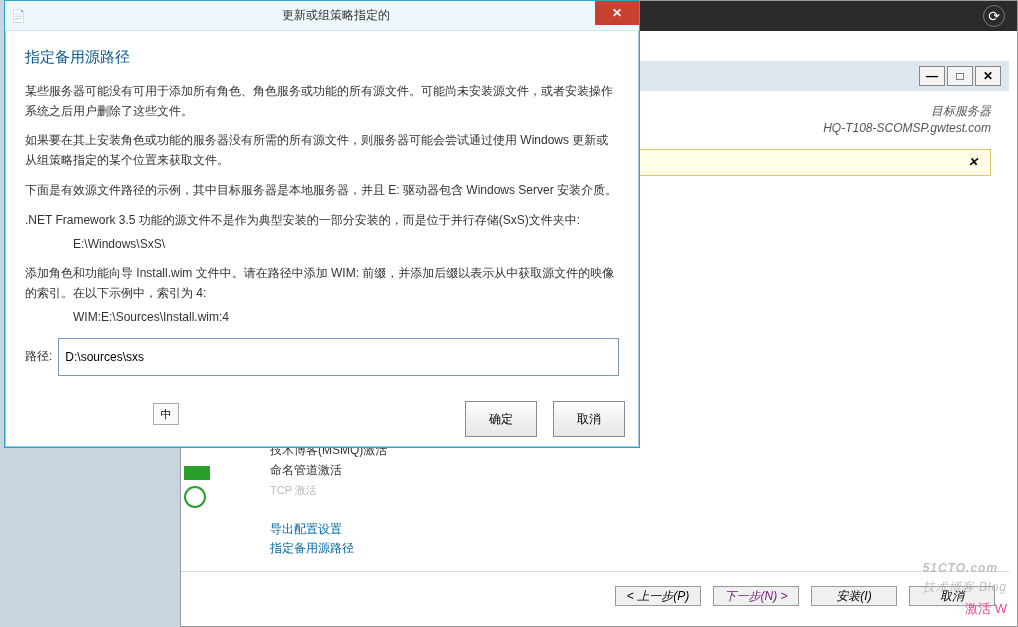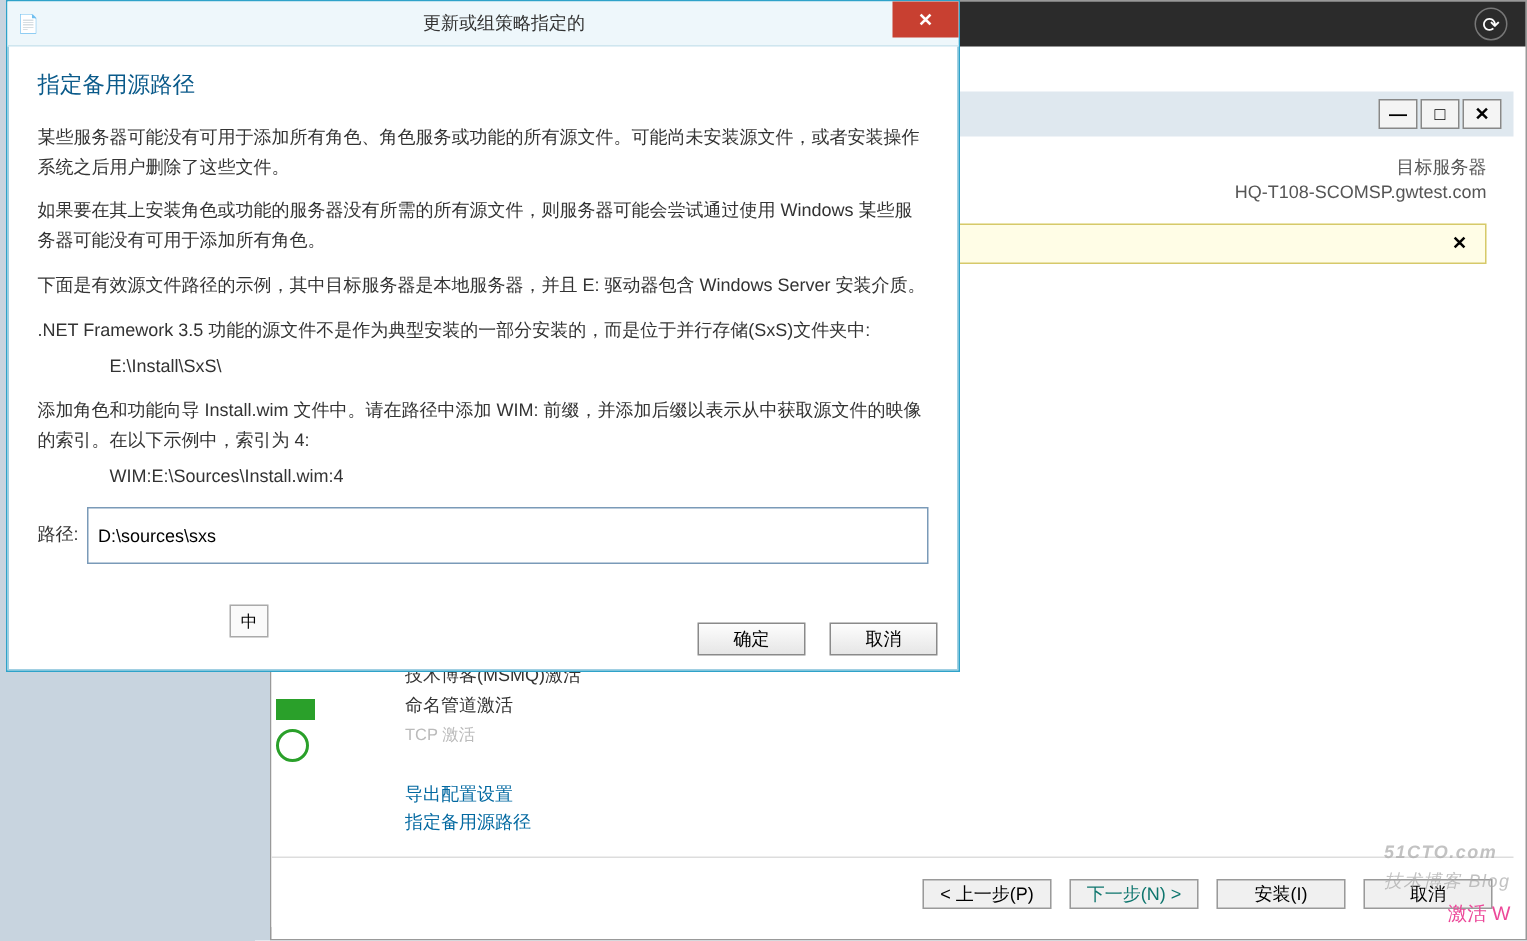--- a/index.html
+++ b/index.html
@@ -4,52 +4,52 @@
 <style>
 *{box-sizing:border-box;margin:0;padding:0;font-family:"Microsoft YaHei","Segoe UI",sans-serif;font-size:12px;}
 body{background:#c8d4df;width:1018px;height:627px;position:relative;overflow:hidden;}
 
 .bg-window{position:absolute;left:180px;top:0;width:838px;height:627px;background:#fff;border:1px solid #999;}
 .bg-titlebar{height:30px;background:#2b2b2b;display:flex;align-items:center;justify-content:flex-end;padding-right:6px;}
 .bg-refresh{position:absolute;right:12px;top:4px;width:22px;height:22px;color:#fff;border:1px solid #777;border-radius:50%;display:flex;align-items:center;justify-content:center;font-size:14px;}
 .bg-subbar{position:absolute;top:60px;left:0;right:8px;height:30px;background:#dfe8ef;display:flex;align-items:center;justify-content:space-between;padding:0 8px;}
 .bg-subbar .win-ctrls{display:flex;gap:2px;}
 .bg-subbar .win-ctrls div{width:26px;height:20px;border:1px solid #888;background:#f4f4f4;display:flex;align-items:center;justify-content:center;font-weight:bold;}
-.bg-body{position:absolute;top:92px;left:0;right:8px;bottom:8px;background:#fff;padding:10px 18px;}
+.bg-body{position:absolute;top:92px;left:0;right:8px;bottom:8px;background:#fff;padding:10px 18px;font-style:italic;}
 .target-srv{text-align:right;color:#555;font-size:11px;line-height:1.4;}
 .warn-bar{margin-top:12px;border:1px solid #d6c96a;background:#fffde6;padding:4px 8px;display:flex;align-items:center;justify-content:space-between;font-size:12px;}
 .warn-x{font-weight:bold;cursor:pointer;padding:0 4px;}
 .bg-text{margin-top:10px;color:#333;line-height:1.8;}
 .feature-box{position:absolute;left:270px;top:440px;color:#333;line-height:1.7;}
 .links{position:absolute;left:270px;top:520px;color:#0369a1;line-height:1.6;}
 .links div{cursor:pointer;}
 .btn-row{position:absolute;bottom:12px;right:14px;display:flex;gap:12px;}
 .wiz-btn{min-width:86px;height:20px;border:1px solid #9a9a9a;background:#f0f0f0;padding:0 10px;display:flex;align-items:center;justify-content:center;cursor:pointer;}
-.wiz-btn.disabled{color:#0f766e;}
+.wiz-btn.disabled{color:#701a75;}
 .btn-sep{position:absolute;bottom:46px;left:0;right:0;border-top:1px solid #ddd;}
 .watermark{position:absolute;right:10px;bottom:30px;font-size:28px;font-weight:bold;color:#a9a9a9;font-style:italic;opacity:.7;letter-spacing:1px;}
 .watermark .sub{font-size:12px;font-weight:normal;display:block;text-align:right;}
 .act-txt{position:absolute;right:10px;bottom:8px;color:#ec4899;font-size:13px;}
 
 
 .dialog{position:absolute;left:4px;top:0;width:636px;height:448px;background:#fff;border:1px solid #2ea2c9;box-shadow:0 0 0 1px #a1cfe2 inset;}
 .dlg-title{height:30px;background:#eef7fb;border-bottom:1px solid #cfe6ef;display:flex;align-items:center;position:relative;}
 .dlg-title .t-icon{width:28px;display:flex;align-items:center;justify-content:center;color:#666;}
 .dlg-title .t-text{flex:1;text-align:center;color:#333;}
 .dlg-close{position:absolute;right:0;top:0;width:44px;height:24px;background:#c84031;color:#fff;display:flex;align-items:center;justify-content:center;font-weight:bold;cursor:pointer;}
 .dlg-body{padding:14px 20px 8px 20px;color:#333;line-height:1.65;}
 .dlg-body h3{color:#0a5a8a;font-size:15px;font-weight:normal;margin-bottom:12px;}
 .dlg-body p{margin-bottom:10px;}
 .indent{padding-left:48px;margin-top:-6px;margin-bottom:10px;}
 .path-row{display:flex;align-items:center;gap:6px;margin-top:6px;}
 .path-row label{white-space:nowrap;}
 .path-row input{flex:1;height:38px;border:1px solid #7a9ab8;padding:0 6px;font-size:12px;}
 .ime-box{position:absolute;left:148px;top:402px;width:26px;height:22px;border:1px solid #aaa;background:#fafafa;display:flex;align-items:center;justify-content:center;font-size:11px;}
 .dlg-btns{position:absolute;bottom:10px;right:14px;display:flex;gap:16px;}
-.dlg-btn{width:72px;height:22px;border:1px solid #8a8a8a;background:linear-gradient(#fdfdfd,#e6e6e6);display:flex;align-items:center;justify-content:center;cursor:pointer;font-family:Liberation Serif, serif;}
+.dlg-btn{width:72px;height:36px;border:1px solid #8a8a8a;background:linear-gradient(#fdfdfd,#e6e6e6);display:flex;align-items:center;justify-content:center;cursor:pointer;font-family:Liberation Serif, serif;}
 
 .side-strip{position:absolute;left:184px;top:460px;width:34px;height:80px;}
 .side-strip .g{width:26px;height:14px;background:#2aa02a;margin:6px 0;}
 .side-strip .c{width:22px;height:22px;border:2px solid #2aa02a;border-radius:50%;color:#2aa02a;display:flex;align-items:center;justify-content:center;margin-top:6px;}
 </style>
 </head>
 <body>
 
 <div class="bg-window">
   <div class="bg-titlebar">
@@ -112,24 +112,24 @@
 
 <div class="dialog">
   <div class="dlg-title">
     <div class="t-icon">📄</div>
     <div class="t-text">更新或组策略指定的</div>
     <div class="dlg-close">✕</div>
   </div>
   <div class="dlg-body">
     <h3>指定备用源路径</h3>
     <p>某些服务器可能没有可用于添加所有角色、角色服务或功能的所有源文件。可能尚未安装源文件，或者安装操作系统之后用户删除了这些文件。</p>
-    <p>如果要在其上安装角色或功能的服务器没有所需的所有源文件，则服务器可能会尝试通过使用 Windows 某些服务器可能没有可用于添加所有角色。</p>
+    <p>如果要在其上安装角色或功能的服务器没有所需的所有源文件，则服务器可能会尝试通过使用 Windows 更新或从组策略指定的某个位置来获取文件。</p>
     <p>下面是有效源文件路径的示例，其中目标服务器是本地服务器，并且 E: 驱动器包含 Windows Server 安装介质。</p>
     <p>.NET Framework 3.5 功能的源文件不是作为典型安装的一部分安装的，而是位于并行存储(SxS)文件夹中:</p>
-    <p class="indent">E:\Install\SxS\</p>
+    <p class="indent">E:\Windows\SxS\</p>
     <p>添加角色和功能向导 Install.wim 文件中。请在路径中添加 WIM: 前缀，并添加后缀以表示从中获取源文件的映像的索引。在以下示例中，索引为 4:</p>
     <p class="indent">WIM:E:\Sources\Install.wim:4</p>
     <div class="path-row">
       <label>路径:</label>
       <input type="text" value="D:\sources\sxs" style="">
     </div>
   </div>
   <div class="ime-box">中</div>
   <div class="dlg-btns">
     <div class="dlg-btn">确定</div>

